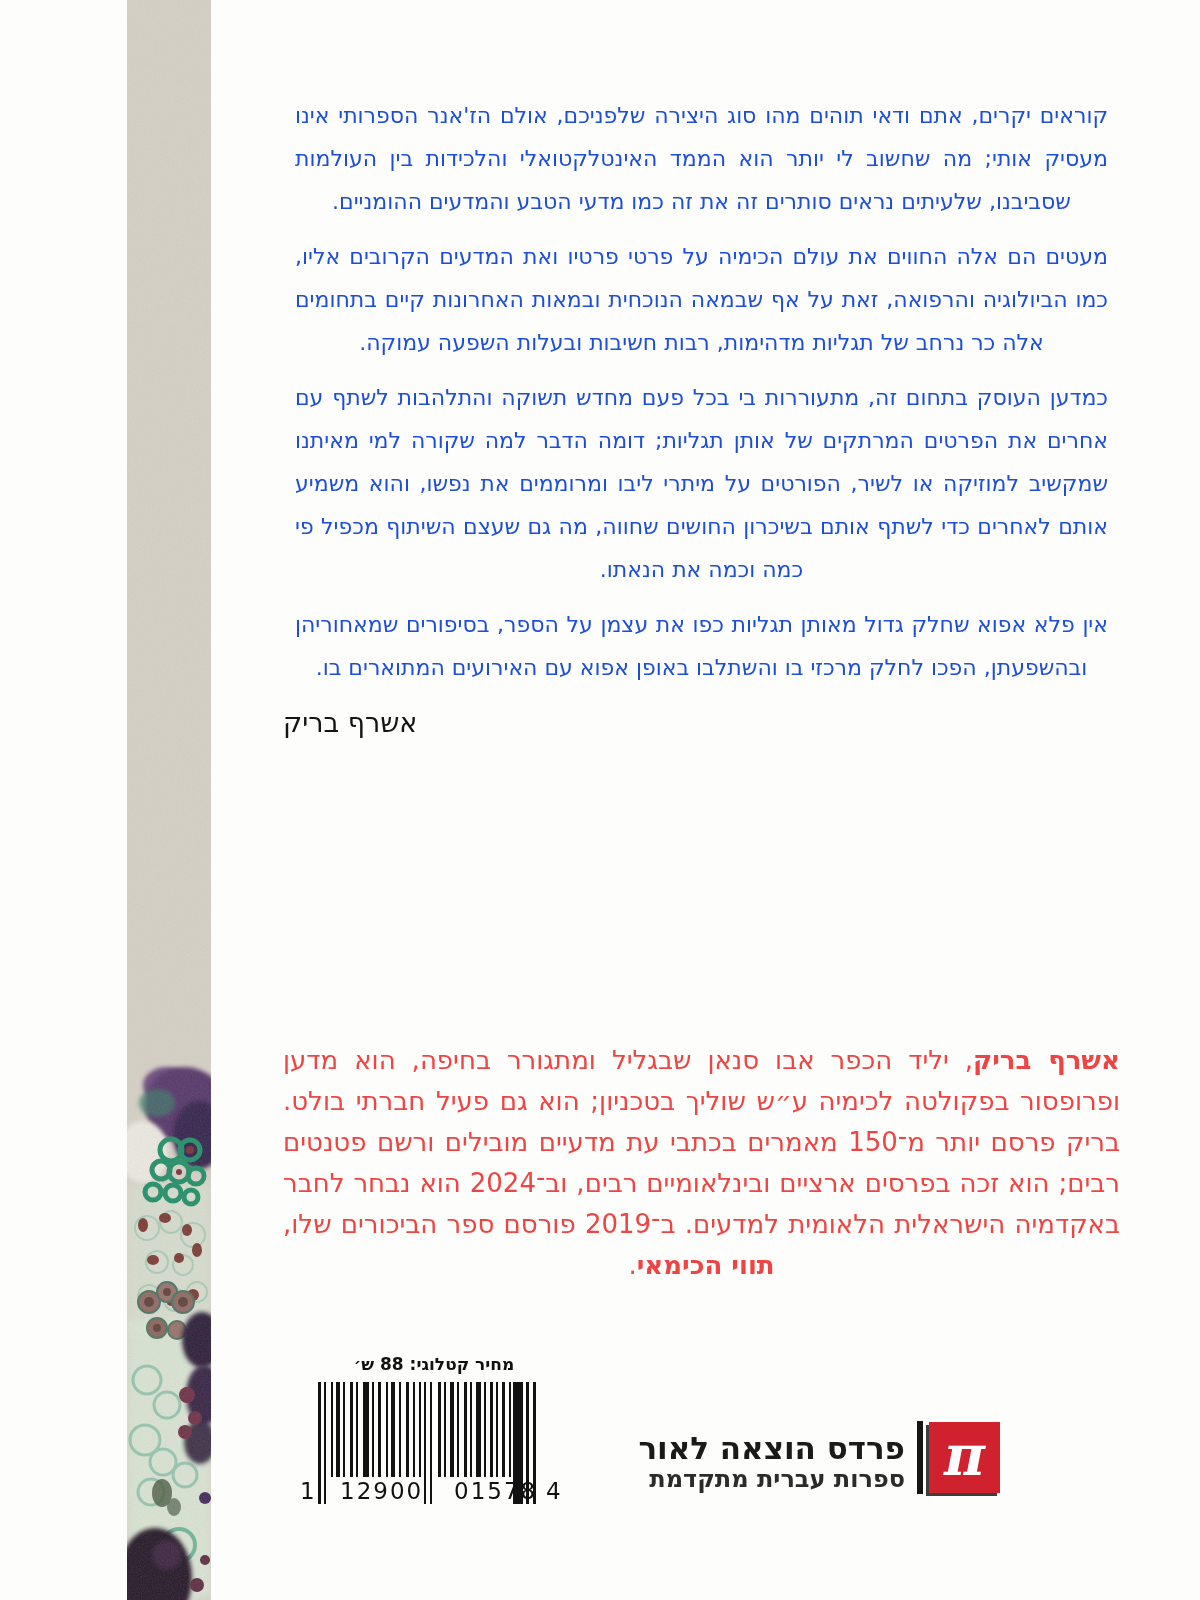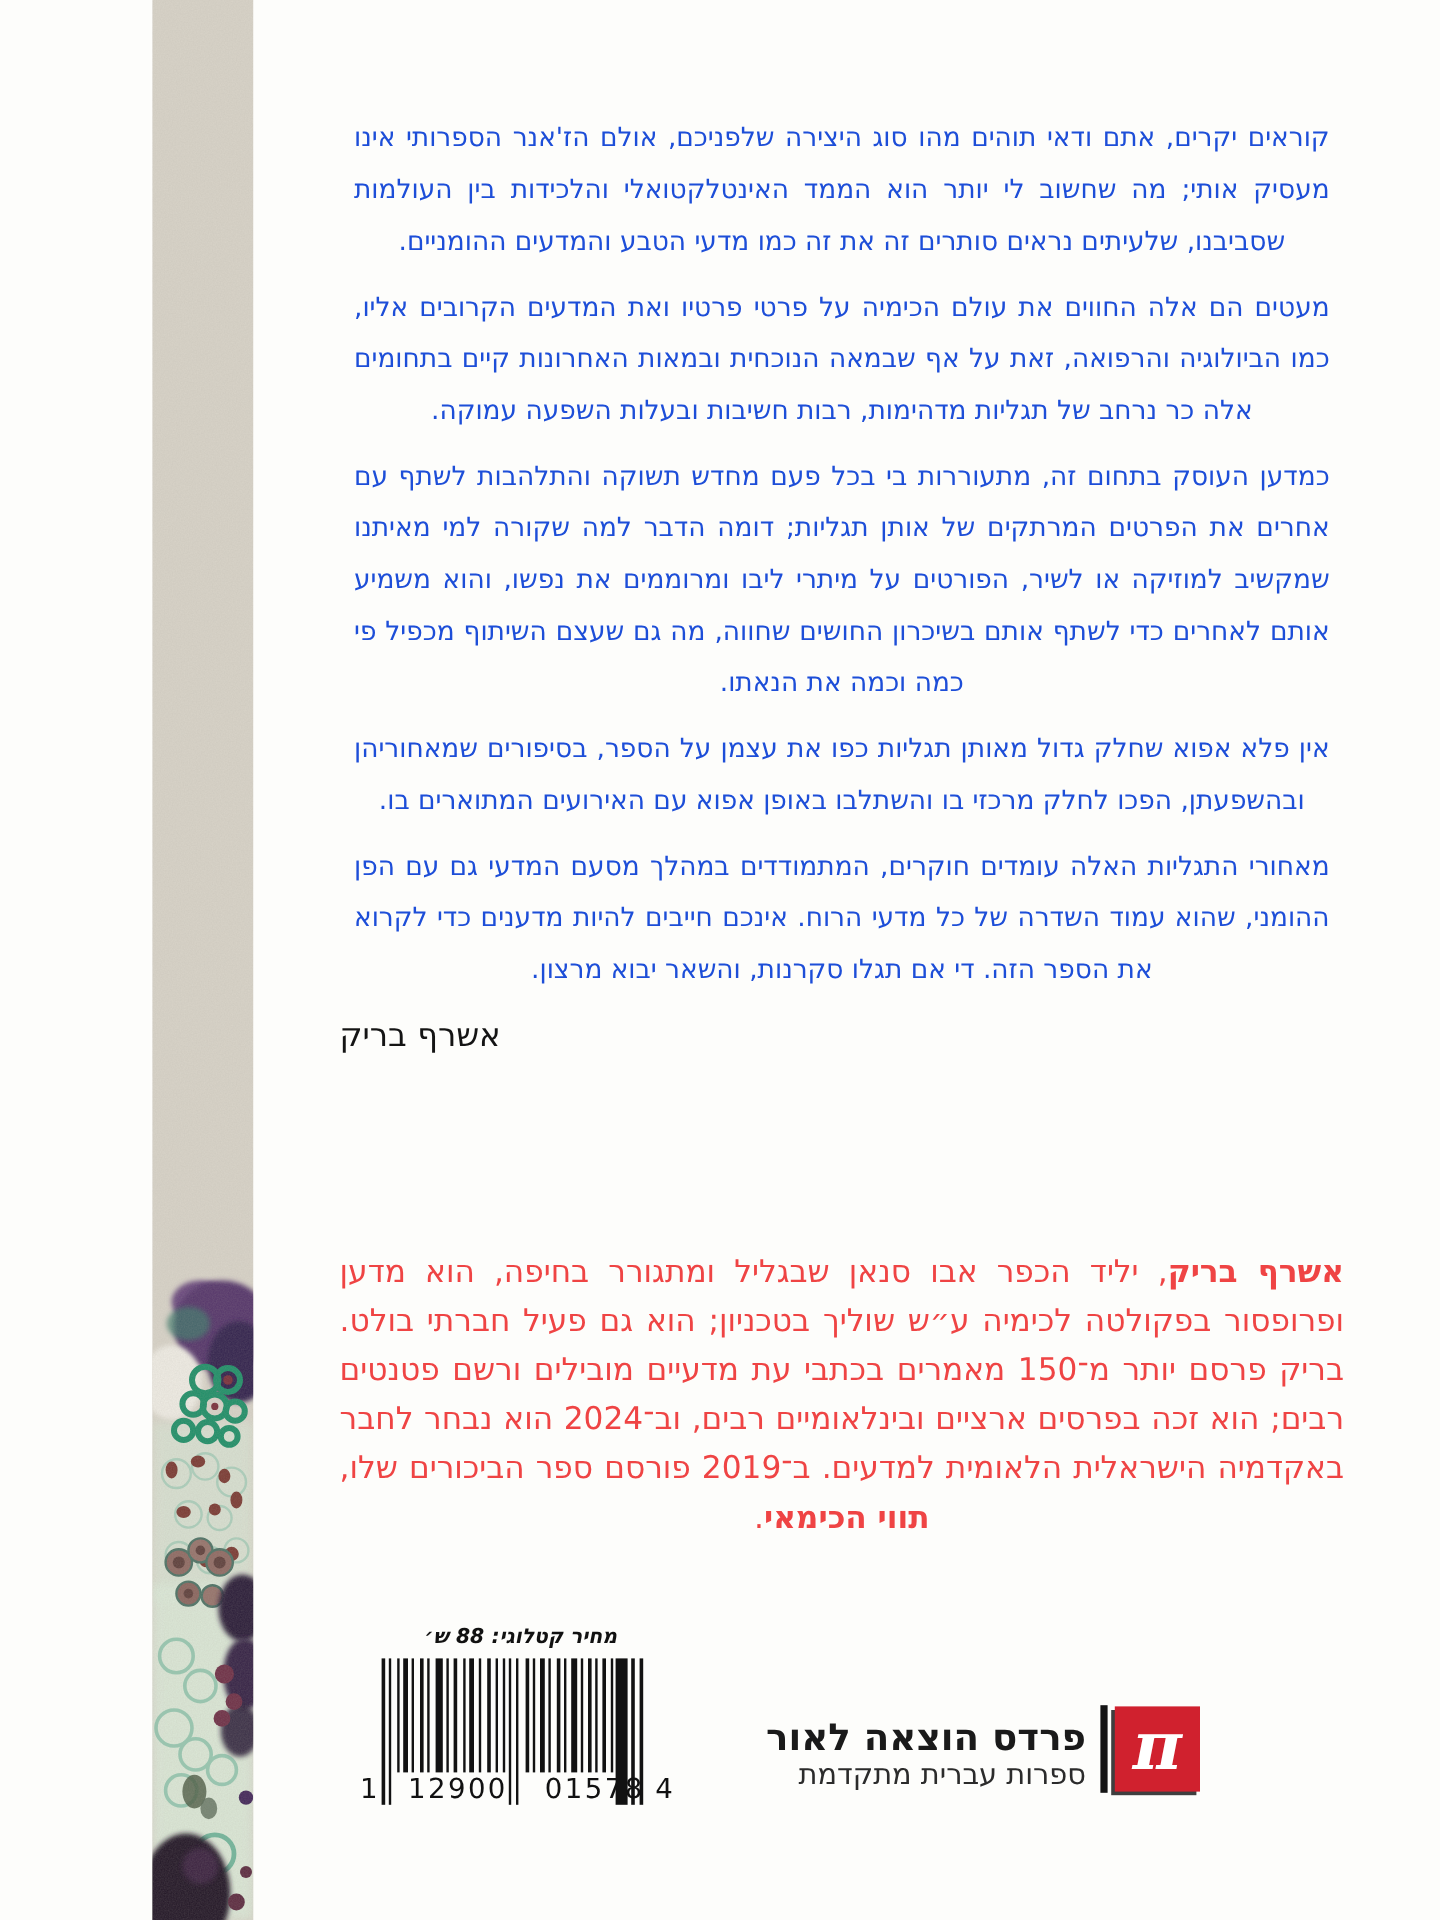--- a/index.html
+++ b/index.html
@@ -47,21 +47,21 @@
     text-align:justify;
     text-align-last:center;
     color:#ef4444;
   }
   .bio b{font-weight:bold;}
   
   #barcode-block{position:absolute;left:318px;top:1352px;width:232px;}
   #price{
     position:absolute;top:2px;left:0;width:100%;
     direction:rtl;text-align:center;
-    font-size:17px;font-weight:bold;color:#111;font-style:italic;
+    font-size:17px;font-weight:bold;color:#111;
   }
   #bars{position:absolute;top:30px;left:0;width:232px;height:124px;}
   #bars .bar{position:absolute;top:0;background:#121212;}
   .bc-digit{
     position:absolute;top:126px;
     font-size:23px;color:#111;letter-spacing:2px;white-space:nowrap;
     font-family:"DejaVu Sans",sans-serif;
   }
   #bc-d1{left:-18px;letter-spacing:0;}
   #bc-g1{left:22px;width:92px;}
@@ -85,21 +85,21 @@
     position:absolute;left:917px;top:1421px;width:6px;height:73px;background:#151515;
   }
   #pub-name{
     position:absolute;right:295px;top:1431px;
     direction:rtl;text-align:left;
     font-size:31px;font-weight:bold;color:#1a1a1a;line-height:1.1;
   }
   #pub-sub{
     position:absolute;right:295px;top:1466px;
     direction:rtl;text-align:right;
-    font-size:24px;font-weight:normal;color:#2b2b2b;line-height:1.1;
+    font-size:24px;font-weight:bold;color:#2b2b2b;line-height:1.1;
   }
 </style>
 </head>
 <body>
 
 <div id="page">
 
   <div id="strip">
     <svg width="84" height="1600" viewBox="0 0 84 1600" xmlns="http://www.w3.org/2000/svg">
       <defs>
@@ -205,21 +205,20 @@
       <rect x="0" y="0" width="84" height="1600" filter="url(#grain)"></rect>
     </svg>
   </div>
 
   <div class="text-col">
     <div class="blurb">
       <p>קוראים יקרים, אתם ודאי תוהים מהו סוג היצירה שלפניכם, אולם הז'אנר הספרותי אינו מעסיק אותי; מה שחשוב לי יותר הוא הממד האינטלקטואלי והלכידות בין העולמות שסביבנו, שלעיתים נראים סותרים זה את זה כמו מדעי הטבע והמדעים ההומניים.</p>
       <p>מעטים הם אלה החווים את עולם הכימיה על פרטי פרטיו ואת המדעים הקרובים אליו, כמו הביולוגיה והרפואה, זאת על אף שבמאה הנוכחית ובמאות האחרונות קיים בתחומים אלה כר נרחב של תגליות מדהימות, רבות חשיבות ובעלות השפעה עמוקה.</p>
       <p>כמדען העוסק בתחום זה, מתעוררות בי בכל פעם מחדש תשוקה והתלהבות לשתף עם אחרים את הפרטים המרתקים של אותן תגליות; דומה הדבר למה שקורה למי מאיתנו שמקשיב למוזיקה או לשיר, הפורטים על מיתרי ליבו ומרוממים את נפשו, והוא משמיע אותם לאחרים כדי לשתף אותם בשיכרון החושים שחווה, מה גם שעצם השיתוף מכפיל פי כמה וכמה את הנאתו.</p>
       <p>אין פלא אפוא שחלק גדול מאותן תגליות כפו את עצמן על הספר, בסיפורים שמאחוריהן ובהשפעתן, הפכו לחלק מרכזי בו והשתלבו באופן אפוא עם האירועים המתוארים בו.</p>
-      <p>מאחורי התגליות האלה עומדים חוקרים, המתמודדים במהלך מסעם המדעי גם עם הפן ההומני, שהוא עמוד השדרה של כל מדעי הרוח. אינכם חייבים להיות מדענים כדי לקרוא את הספר הזה. די אם תגלו סקרנות, והשאר יבוא מרצון.</p>
     </div>
     <p class="signature">אשרף בריק</p>
   </div>
 
   <p class="bio"><b>אשרף בריק</b><span>, יליד הכפר אבו סנאן שבגליל ומתגורר בחיפה, הוא מדען ופרופסור בפקולטה לכימיה ע״ש שוליך בטכניון; הוא גם פעיל חברתי בולט. בריק פרסם יותר מ־150 מאמרים בכתבי עת מדעיים מובילים ורשם פטנטים רבים; הוא זכה בפרסים ארציים ובינלאומיים רבים, וב־2024 הוא נבחר לחבר באקדמיה הישראלית הלאומית למדעים. ב־2019 פורסם ספר הביכורים שלו, </span><b>תווי הכימאי</b><span>.</span></p>
 
   <div id="barcode-block">
     <div id="price">מחיר קטלוגי: 88 ש׳</div>
     <div id="bars">
         <div class="bar" style="left: 0px; width: 3px; height: 122px;"></div>

